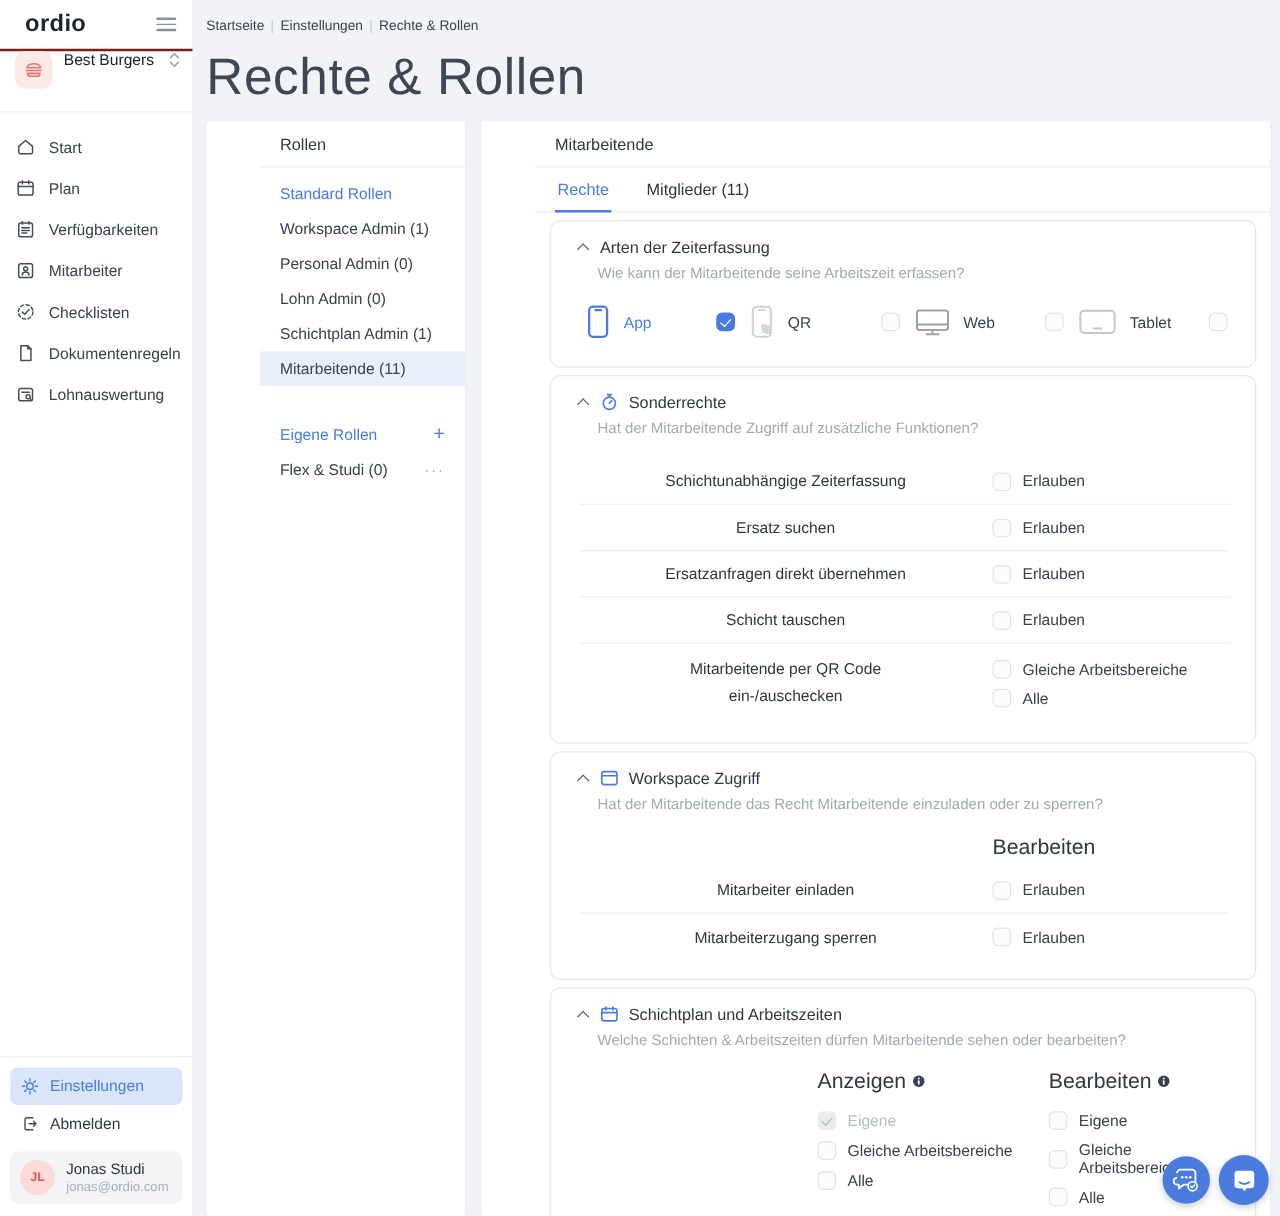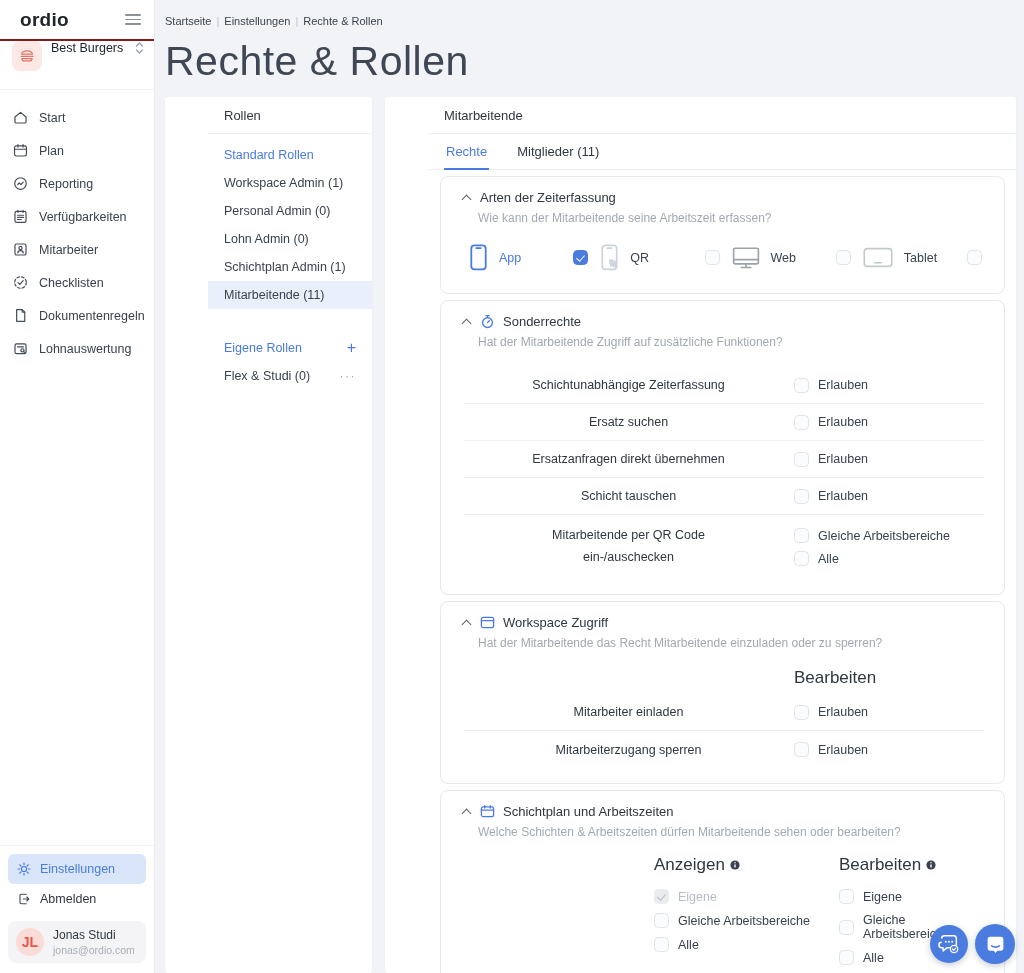--- a/index.html
+++ b/index.html
@@ -31,21 +31,21 @@
   .nav-item svg { flex:none; color:#444d58; }
   .sb-footer { margin-top:auto; padding:8px 8px 10px; border-top:1px solid #f1f2f4; }
   .footer-item { height:30px; display:flex; align-items:center; gap:8px; padding:0 8px;
     font-size:12.5px; border-radius:6px; cursor:pointer; color:#2f3741; }
   .footer-item.active { background:#d9e6f9; color:#4a7be0; }
   .footer-item.active svg { color:#4a7be0; }
   .footer-item svg { color:#444d58; }
   .user-card { margin-top:7px; background:#f4f4f6; border-radius:8px; padding:7px 8px;
     display:flex; align-items:center; gap:9px; cursor:pointer; }
   .avatar { width:28px; height:28px; border-radius:50%; background:#fadbd6; color:#e2574c;
-    font-size:14px; font-weight:700; display:flex; align-items:center; justify-content:center; flex:none; }
+    font-size:10px; font-weight:700; display:flex; align-items:center; justify-content:center; flex:none; }
   .user-name { font-size:12px; color:#2f3741; }
   .user-email { font-size:10.5px; color:#a8aeb7; margin-top:2px; }
 
   
   .content { position:absolute; left:155px; top:0; right:0; bottom:0; }
   .breadcrumb { position:absolute; left:10px; top:15px; font-size:11px; color:#3c4450; }
   .crumb { cursor:pointer; }
   .crumb-sep { color:#c2c8cf; margin:0 5px; }
   .page-title { position:absolute; left:10px; top:38px; font-size:41px; font-weight:200;
     color:#3e4753; letter-spacing:.5px; }
@@ -158,27 +158,20 @@
           <path d="M3.5 9.5 L10 4 L16.5 9.5 V15 a1.5 1.5 0 0 1 -1.5 1.5 H5 A1.5 1.5 0 0 1 3.5 15 Z"></path>
         </svg>
       <span>Start</span>
     </div>
     <div class="nav-item">
       <svg width="17" height="17" viewBox="0 0 20 20" fill="none" stroke="currentColor" stroke-width="1.4" stroke-linecap="round">
           <rect x="3" y="4.5" width="14" height="12" rx="2"></rect>
           <path d="M7 3 v3 M13 3 v3 M3 8.5 h14"></path>
         </svg>
       <span>Plan</span>
-    </div>
-    <div class="nav-item">
-      <svg width="17" height="17" viewBox="0 0 20 20" fill="none" stroke="currentColor" stroke-width="1.4" stroke-linecap="round" stroke-linejoin="round">
-          <circle cx="10" cy="10" r="6.8"></circle>
-          <path d="M6.8 11.2 L8.6 9.2 L10.6 11.4 L13.2 8.4"></path>
-        </svg>
-      <span>Reporting</span>
     </div>
     <div class="nav-item">
       <svg width="17" height="17" viewBox="0 0 20 20" fill="none" stroke="currentColor" stroke-width="1.4" stroke-linecap="round">
           <rect x="3.5" y="4" width="13" height="13" rx="2"></rect>
           <path d="M7 2.8 v2.4 M13 2.8 v2.4 M6.5 8.5 h7 M6.5 11 h7 M6.5 13.5 h4.5"></path>
         </svg>
       <span>Verfügbarkeiten</span>
     </div>
     <div class="nav-item">
       <svg width="17" height="17" viewBox="0 0 20 20" fill="none" stroke="currentColor" stroke-width="1.4" stroke-linecap="round" stroke-linejoin="round">

